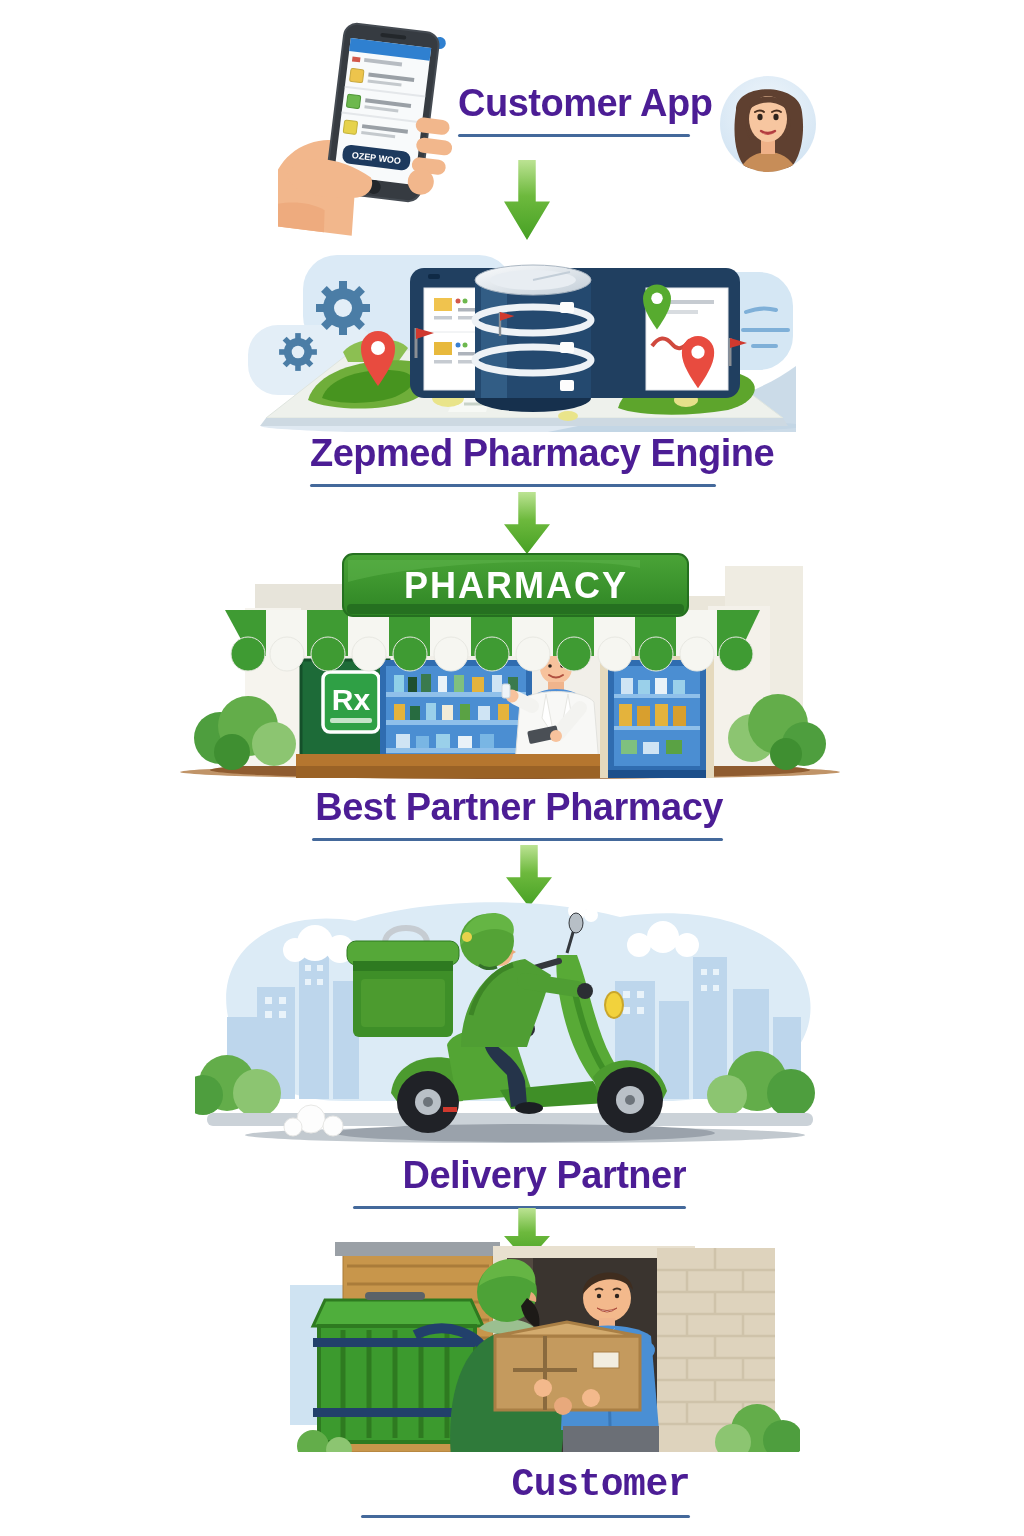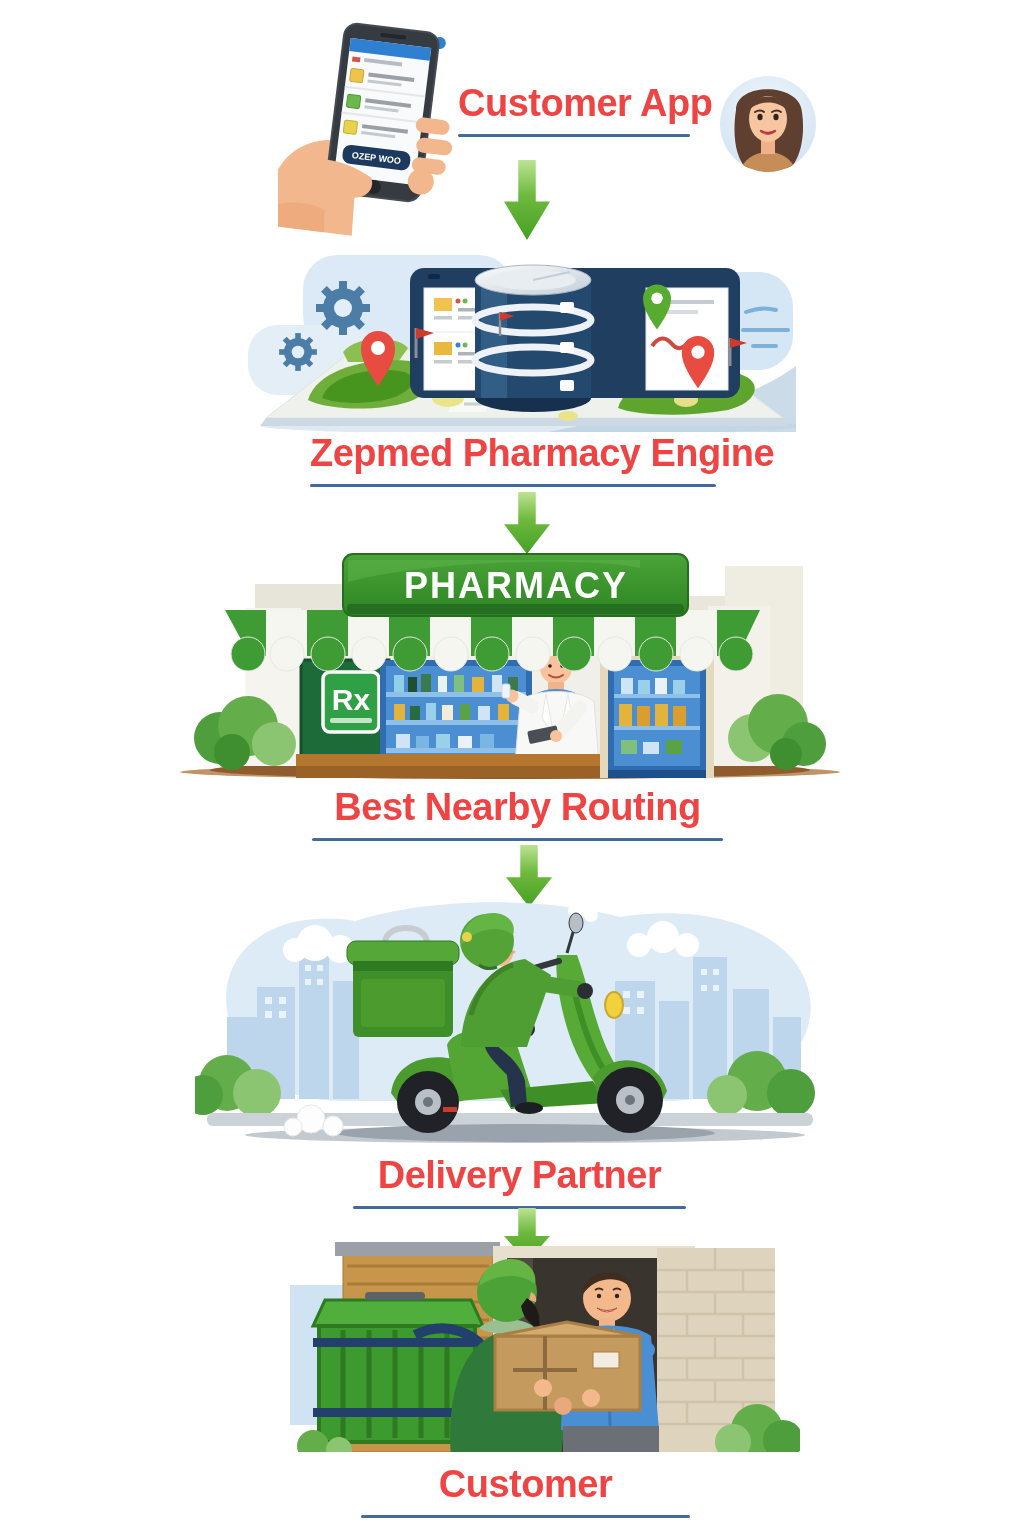--- a/index.html
+++ b/index.html
@@ -1,19 +1,19 @@
 <!DOCTYPE html>
 <html><head>
 <meta charset="utf-8">
 <style>
   html,body{margin:0;padding:0;background:#ffffff;}
   .canvas{position:relative;width:1024px;height:1536px;background:#ffffff;overflow:hidden;
           font-family:"Liberation Sans",sans-serif;}
   .abs{position:absolute;}
-  .caption{position:absolute;text-align:center;color:#ef4444;font-weight:bold;}
+  .caption{position:absolute;text-align:right;color:#4c1d95;font-weight:bold;}
   .caption-text{font-size:38px;line-height:1.15;letter-spacing:-0.5px;white-space:nowrap;}
   .caption-line{height:3px;background:#44699b;margin-top:8px;border-radius:2px;}
   .arrow{position:absolute;
          background:linear-gradient(180deg,#bce393 0%,#6db93d 45%,#46a024 100%);
          clip-path:polygon(31% 0,69% 0,69% 52%,100% 52%,50% 100%,0 52%,31% 52%);}
   svg text{font-family:"Liberation Sans",sans-serif;}
 </style>
 </head>
 <body>
 
@@ -403,21 +403,21 @@
       <circle cx="94" cy="196" r="22" fill="#8cc571"></circle>
         <circle cx="52" cy="204" r="18" fill="#3f8f31"></circle>
       <circle cx="572" cy="190" r="24" fill="#8cc571"></circle>
         <circle cx="598" cy="176" r="30" fill="#63ad4a"></circle>
       <circle cx="624" cy="196" r="22" fill="#4e9e3e"></circle>
         <circle cx="606" cy="206" r="16" fill="#3f8f31"></circle>
     </g>
   </svg>
 
   <div class="caption" style="left:312px;top:786px;width:411px;">
-    <div class="caption-text">Best Nearby Routing</div>
+    <div class="caption-text">Best Partner Pharmacy</div>
     <div class="caption-line"></div>
   </div>
 
   <div class="arrow" style="left:506px;top:845px;width:46px;height:62px;"></div>
 
   <svg class="abs" style="left:195px;top:895px;" width="640" height="255" viewBox="0 0 640 255">
 
     <g>
       <path d="M35,130 C15,60 75,12 160,26 C230,4 340,0 425,22 C525,6 608,42 615,104 C622,162 560,202 478,206 L150,206 C78,206 52,176 35,130 Z" fill="#dcebf6"></path>
       <g fill="#bdd6ec">
@@ -659,18 +659,18 @@
     <g>
       <circle cx="502" cy="190" r="26" fill="#63ad4a"></circle>
         <circle cx="528" cy="200" r="20" fill="#4e9e3e"></circle>
       <circle cx="478" cy="202" r="18" fill="#8cc571"></circle>
       <circle cx="58" cy="206" r="16" fill="#63ad4a"></circle>
         <circle cx="84" cy="210" r="13" fill="#8cc571"></circle>
     </g>
     <rect x="0" y="212" width="545" height="6" fill="#ffffff"></rect>
   </svg>
 
-  <div class="caption" style="left:361px;top:1463px;width:329px;">
+  <div class="caption" style="left:361px;top:1463px;width:329px;font-family:Liberation Mono, monospace;">
     <div class="caption-text">Customer</div>
     <div class="caption-line"></div>
   </div>
 
 </div>
 
 </body></html>

